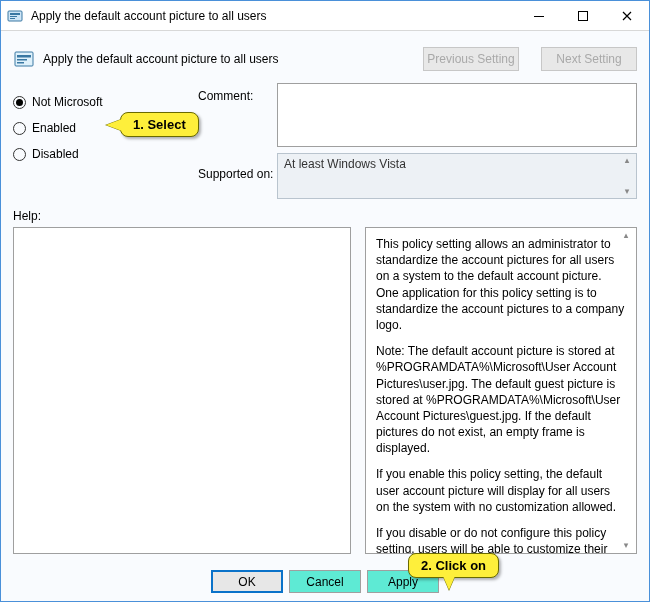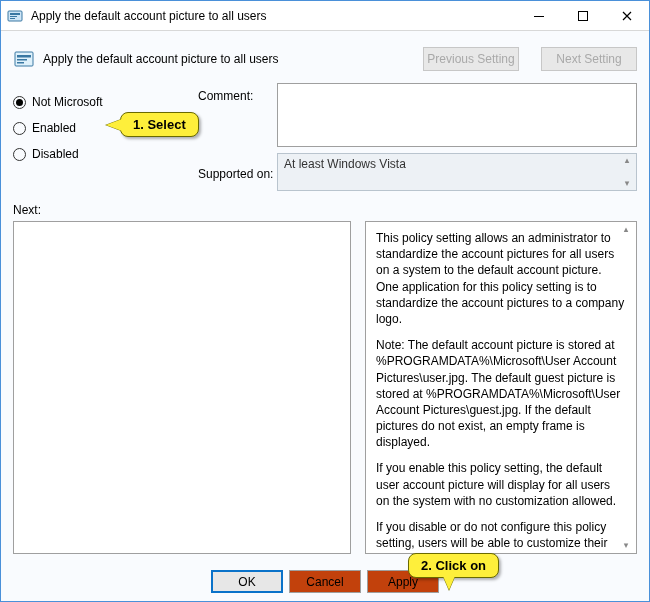--- a/index.html
+++ b/index.html
@@ -22,39 +22,39 @@
 .radios { width: 174px; padding-top: 6px; }
 .radio-row { display: flex; align-items: center; height: 26px; cursor: pointer; position: relative; }
 .radio-row .circle { width: 13px; height: 13px; border: 1px solid #333; border-radius: 50%; margin-right: 6px; display: flex; align-items: center; justify-content: center; }
 .radio-row .dot { width: 7px; height: 7px; border-radius: 50%; background: #000; }
 .labels-col { width: 90px; padding-top: 6px; }
 .labels-col .lbl { height: 26px; display: flex; align-items: flex-start; margin-left: 11px; }
 .labels-col .lbl.gap { margin-top: 52px; }
 .textcol { flex: 1; display: flex; flex-direction: column; }
 .comment-box { width: 100%; height: 64px; border: 1px solid #9f9f9f; background: #fff; resize: none; font-family: inherit; font-size: 12px; padding: 3px 4px; }
 .supp { display: flex; margin-top: 6px; }
-.supp-box { flex: 1; height: 38px; border: 1px solid #b9c4ce; background: #edf1f5; padding: 3px 6px; font-size: 12px; color: #333; position: relative; }
+.supp-box { flex: 1; height: 46px; border: 1px solid #b9c4ce; background: #edf1f5; padding: 3px 6px; font-size: 12px; color: #333; position: relative; }
 
 .updown { position: absolute; right: 2px; top: 2px; bottom: 2px; width: 14px; display: flex; flex-direction: column; justify-content: space-between; }
 .arrow { font-size: 9px; color: #888; line-height: 1; text-align: center; }
 
 .row3 { display: flex; margin-top: 10px; }
 .row3 .colhdr { font-size: 12px; }
 .row3 .colhdr.opts { width: 344px; }
 .row3 .colhdr.help { flex: 1; }
 
 .row4 { display: flex; margin-top: 4px; flex: 1; overflow: hidden; gap: 14px; }
 .options-box { width: 338px; border: 1px solid #9f9f9f; background: #fff; }
 .help-box { flex: 1; border: 1px solid #9f9f9f; background: #fff; padding: 8px 10px; font-size: 12px; line-height: 1.35; overflow: hidden; position: relative; }
 .help-box .updown { right: 3px; top: 3px; bottom: 3px; }
 .help-box p { margin-bottom: 10px; }
 .help-box .p-last { margin-bottom: 0; }
 
 .footer { display: flex; justify-content: center; gap: 6px; padding: 8px 10px; position: relative; }
-.btn { width: 72px; height: 23px; border: 1px solid #9f9f9f; background: #c2410c; font-size: 12px; display: flex; align-items: center; justify-content: center; cursor: pointer; }
+.btn { width: 72px; height: 23px; border: 1px solid #9f9f9f; background: #5eead4; font-size: 12px; display: flex; align-items: center; justify-content: center; cursor: pointer; }
 .btn.primary { border: 2px solid #0a72c9; background: #e7e7e7; }
 
 .callout { position: absolute; background: #feef3b; border: 1.5px solid #6a6a00; border-radius: 8px; padding: 4px 12px; font-size: 13px; font-weight: bold; color: #000; box-shadow: 2px 2px 3px rgba(0,0,0,0.3); white-space: nowrap; z-index: 200; }
 .callout .tail { position: absolute; width: 0; height: 0; }
 .callout1 { top: 112px; left: 120px; }
 .callout1 .tail { left: -15px; top: 6px; border-top: 6px solid transparent; border-bottom: 6px solid transparent; border-right: 16px solid #feef3b; filter: drop-shadow(-1px 0 0 #6a6a00); }
 .callout2 { bottom: 24px; left: 408px; }
 .callout2 .tail { left: 34px; bottom: -13px; border-left: 6px solid transparent; border-right: 6px solid transparent; border-top: 14px solid #feef3b; filter: drop-shadow(0 1px 0 #6a6a00); }
 </style>
 </head>
@@ -139,21 +139,21 @@
             <div class="updown">
               <span class="arrow">▴</span>
               <span class="arrow">▾</span>
             </div>
           </div>
         </div>
       </div>
     </div>
 
     <div class="row3">
-      <div class="colhdr help">Next:</div>
+      <div class="colhdr help">Help:</div>
     </div>
 
     <div class="row4">
       <div class="options-box"></div>
       <div class="help-box">
         <p>This policy setting allows an administrator to standardize the account pictures for all users on a system to the default account picture. One application for this policy setting is to standardize the account pictures to a company logo.</p>
         <p>Note: The default account picture is stored at %PROGRAMDATA%\Microsoft\User Account Pictures\user.jpg. The default guest picture is stored at %PROGRAMDATA%\Microsoft\User Account Pictures\guest.jpg. If the default pictures do not exist, an empty frame is displayed.</p>
         <p>If you enable this policy setting, the default user account picture will display for all users on the system with no customization allowed.</p>
         <p class="p-last">If you disable or do not configure this policy setting, users will be able to customize their account pictures.</p>
         <div class="updown">

